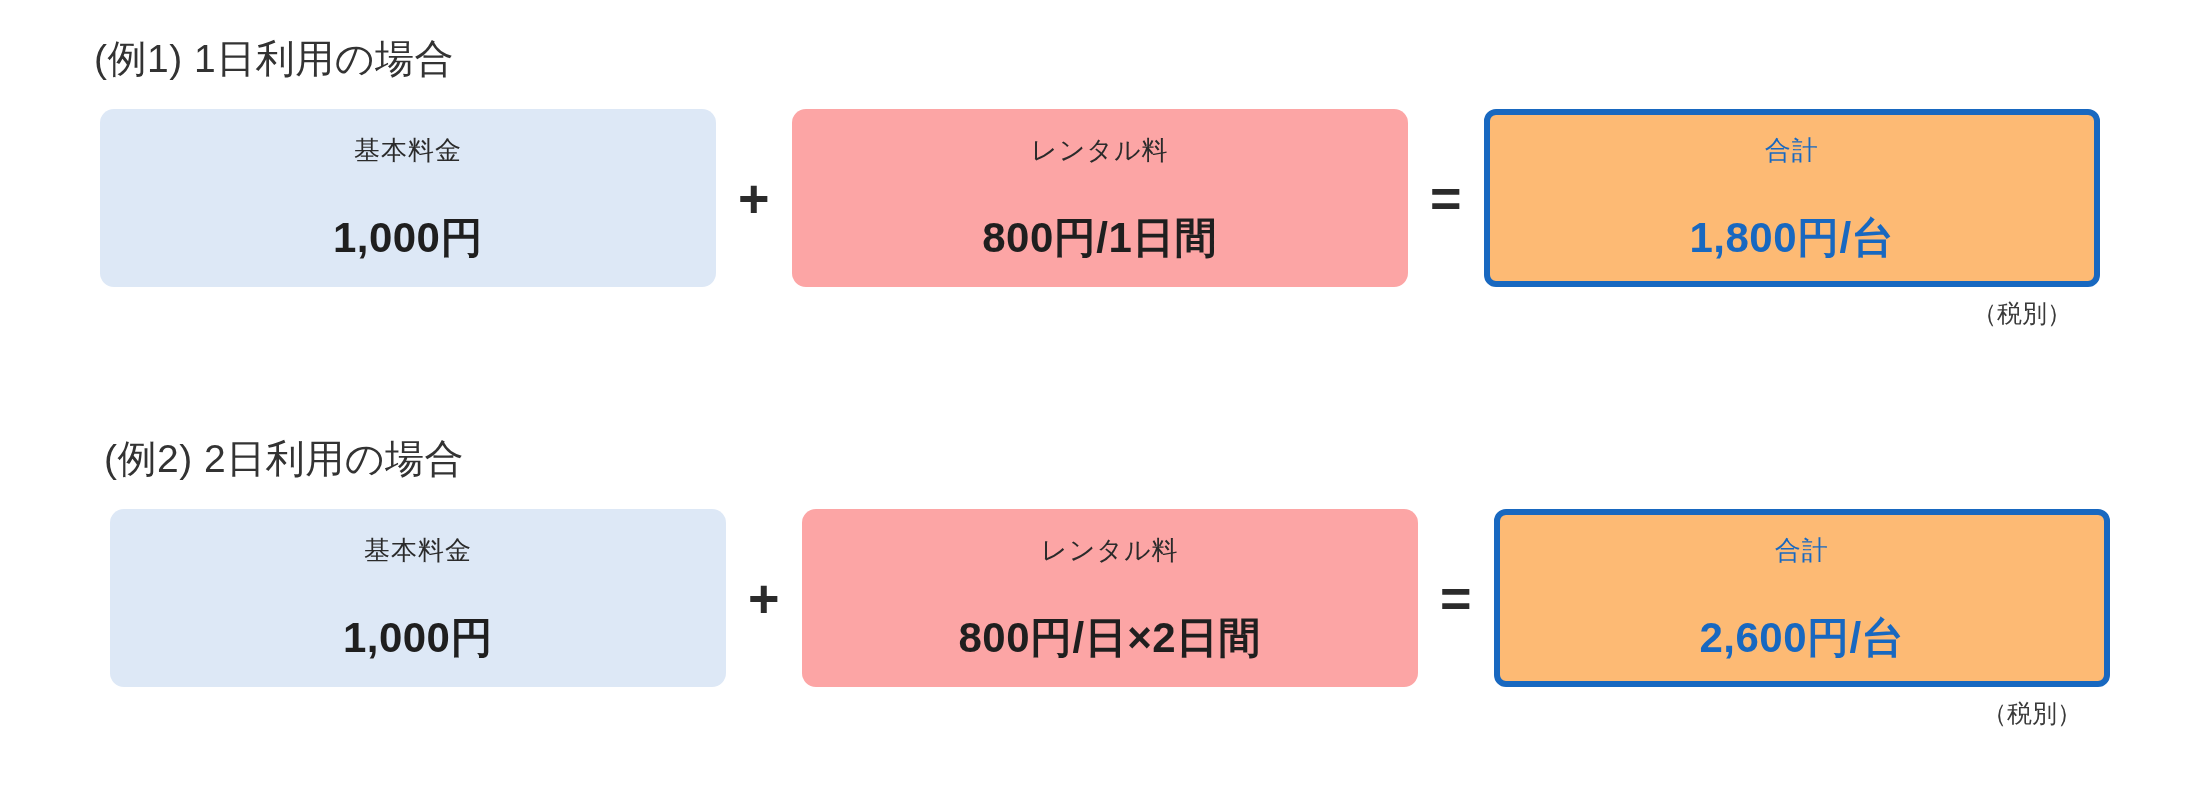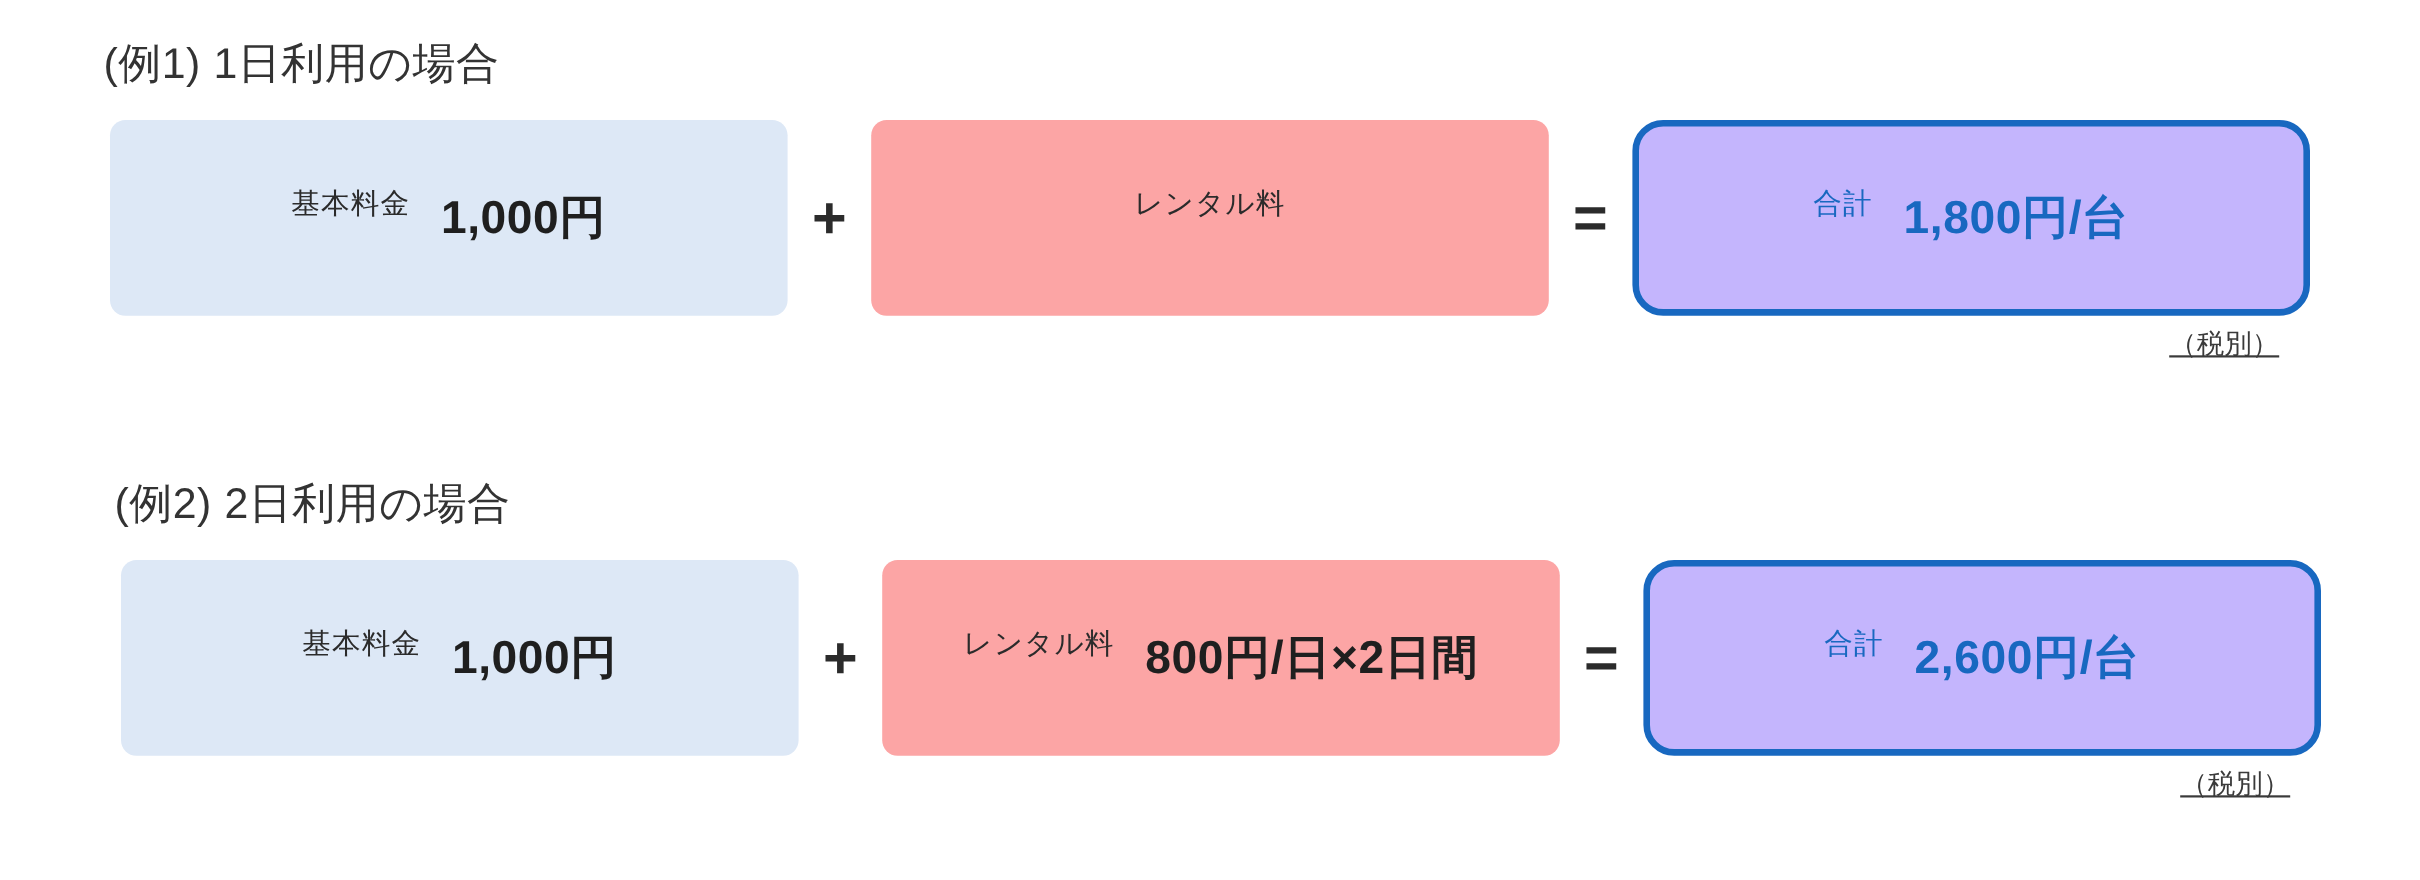--- a/index.html
+++ b/index.html
@@ -47,37 +47,37 @@
     margin-left: 100px;
     width: 2000px;
   }
 
   .term-box {
     box-sizing: border-box;
     width: 638px;
     height: 178px;
     border-radius: 14px;
     display: flex;
-    flex-direction: row;
+    flex-direction: column;
     align-items: center;
     justify-content: center;
     text-align: center;
     gap: 28px;
   }
 
   .term-box.base-fee {
     background: #dde8f6;
   }
   .term-box.rental-fee {
     background: #fca5a5;
   }
   .term-box.total-result {
-    background: #c4b5fd;
+    background: #fdba74;
     border: 6px solid #1868c0;
-    border-radius: 28px;
+    border-radius: 12px;
     width: 638px;
     height: 178px;
   }
 
   .term-label {
     font-size: 26px;
     font-weight: 400;
     line-height: 1;
     color: #2b2b2b;
     margin-bottom: 26px;
@@ -109,21 +109,20 @@
   .tax-note {
     margin: 14px 0 0 0;
     width: 2000px;
     margin-left: 100px;
     text-align: right;
     padding-right: 28px;
     box-sizing: border-box;
     font-size: 25px;
     color: #3a3a3a;
     line-height: 1;
-    text-decoration: underline;
   }
 </style>
 </head>
 <body>
 
 <div class="page">
 
   <section class="example-block" id="example-1">
     <h2 class="example-heading">(例1) 1日利用の場合</h2>
 
@@ -131,20 +130,21 @@
 
       <div class="term-box base-fee">
         <div class="term-label">基本料金</div>
         <div class="term-value">1,000円</div>
       </div>
 
       <div class="operator">+</div>
 
       <div class="term-box rental-fee">
         <div class="term-label">レンタル料</div>
+        <div class="term-value">800円/1日間</div>
       </div>
 
       <div class="operator">=</div>
 
       <div class="term-box total-result">
         <div class="term-label">合計</div>
         <div class="term-value">1,800円/台</div>
       </div>
 
     </div>

